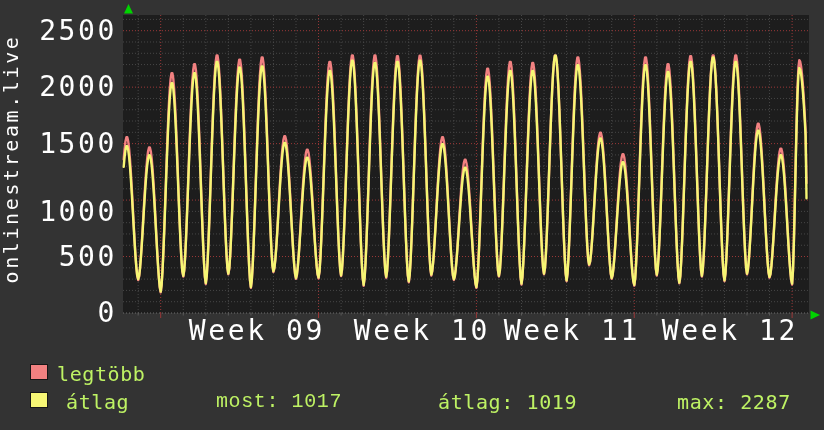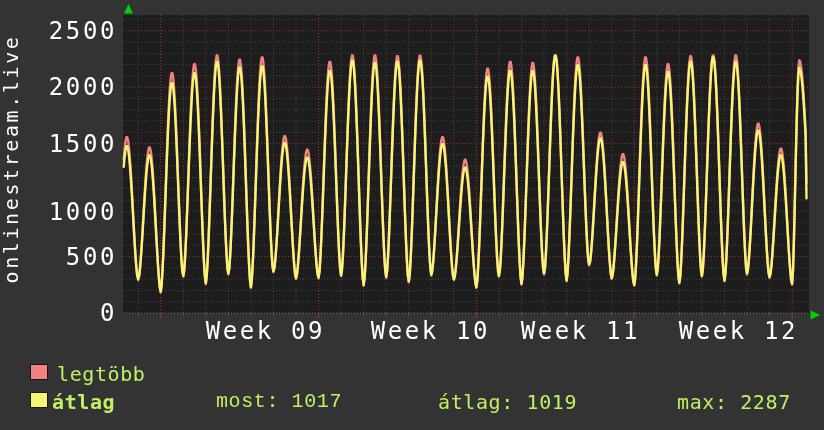--- a/index.html
+++ b/index.html
@@ -5,21 +5,21 @@
   html,body{margin:0;padding:0;}
   body{
     width:824px;height:430px;position:relative;overflow:hidden;
     background:#333333;
     font-family:"DejaVu Sans Mono","Liberation Mono",monospace;
     color:#ffffff;
   }
   #canvas{position:absolute;left:0;top:0;width:824px;height:430px;}
   .abs{position:absolute;}
   .axis-text{
-    font-size:24px;letter-spacing:2.6px;color:#ffffff;white-space:pre;
+    font-size:28px;letter-spacing:2.6px;color:#ffffff;white-space:pre;
   }
   .legend-text{
     font-size:20px;letter-spacing:0.6px;color:#bef264;white-space:pre;
   }
   #chart-title{
     left:-139px;top:147px;width:300px;height:24px;line-height:24px;
     text-align:center;transform:rotate(-90deg);transform-origin:50% 50%;
     font-size:20px;letter-spacing:2.6px;white-space:pre;
   }
   .ylabel{height:22px;line-height:22px;text-align:right;right:707px;}
@@ -146,17 +146,17 @@
     <div class="abs axis-text weeklabel" style="left: 155px;">Week 09</div>
     <div class="abs axis-text weeklabel" style="left: 320px;">Week 10</div>
     <div class="abs axis-text weeklabel" style="left: 470px;">Week 11</div>
     <div class="abs axis-text weeklabel" style="left: 628px;">Week 12</div>
   </div>
 
 <div class="abs legend-swatch" style="top: 364px; background: rgb(242, 129, 129);" id="sw1"></div>
 <div class="abs legend-text" style="left:57px;top:362px;">legtöbb</div>
 
 <div class="abs legend-swatch" style="top: 392px; background: rgb(246, 246, 116);" id="sw2"></div>
-<div class="abs legend-text" style="left:52px;top:390px;font-weight:bold;">átlag</div>
+<div class="abs legend-text" style="left:66px;top:390px;">átlag</div>
 
 <div class="abs legend-text" style="left:216px;top:390px;font-family:Liberation Mono, monospace;">most: 1017</div>
 <div class="abs legend-text" style="left:438px;top:390px;">átlag: 1019</div>
 <div class="abs legend-text" style="left:677px;top:390px;">max: 2287</div>
 
 </body></html>

